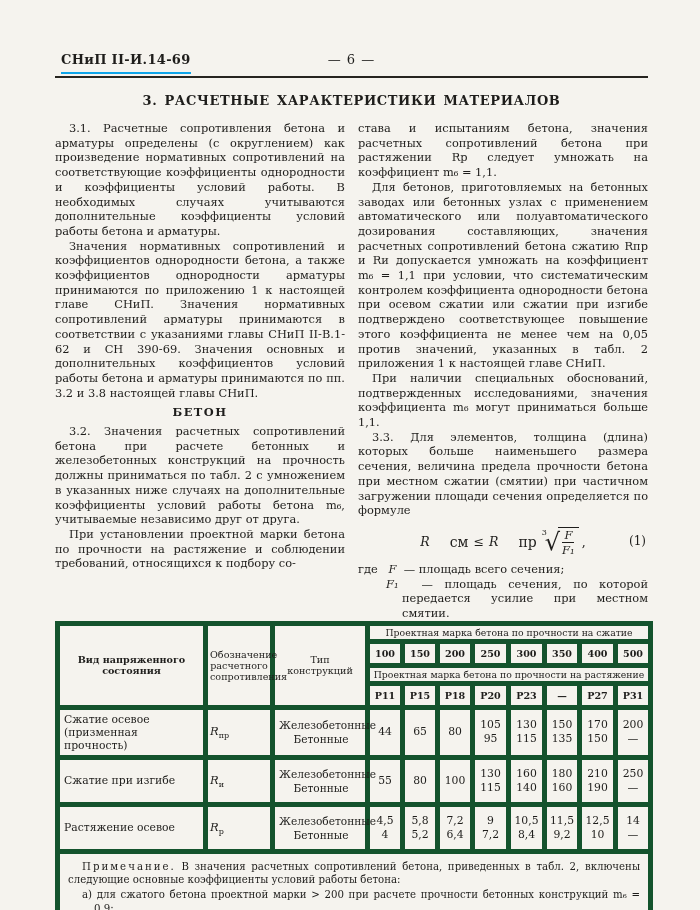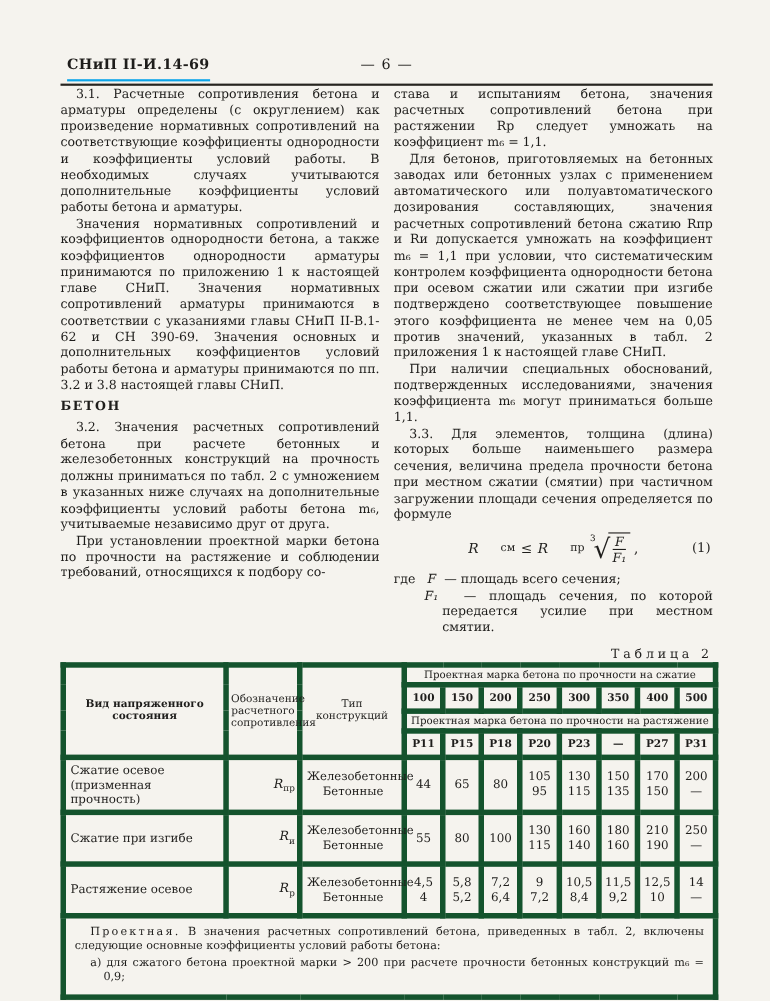--- a/index.html
+++ b/index.html
@@ -21,28 +21,28 @@
 
   
   .section-title{text-align:center;font-weight:bold;font-size:13px;letter-spacing:.6px;
                  margin:15px 0 13px;word-spacing:2px;}
 
   
   .columns{display:flex;gap:13px;}
   .col{width:290px;font-size:11.4px;line-height:14.7px;text-align:justify;}
   .col p{margin:0;text-indent:14px;}
   .col p.noindent{text-indent:0;}
-  .beton-heading{text-align:left;font-weight:bold;font-size:11.4px;letter-spacing:1.5px;
+  .beton-heading{text-align:center;font-weight:bold;font-size:11.4px;letter-spacing:1.5px;
                  margin:5px 0 4px;}
 
   
   .formula-row{position:relative;margin:7px 0 3px;text-align:center;font-size:12.5px;height:34px;
                display:flex;align-items:center;justify-content:center;}
   .formula-row i{font-family:"DejaVu Serif",serif;}
-  .fsub{font-size:10px;vertical-align:-3px;font-style:normal;padding-left:20px;}
+  .fsub{font-size:14px;vertical-align:-3px;font-style:normal;padding-left:20px;}
   .rel{margin:0 5px;}
   .radical{display:inline-flex;align-items:center;margin-left:5px;}
   .root-idx{font-size:8px;vertical-align:8px;position:relative;top:-9px;margin-right:-2px;}
   .root-sign{font-size:24px;line-height:24px;font-weight:normal;}
   .frac{display:inline-flex;flex-direction:column;align-items:center;border-top:1.4px solid #1e1d1b;
         margin-left:-2px;padding:1px 4px 0 4px;font-style:italic;font-size:11.5px;line-height:12px;}
   .frac .num{border-bottom:1px solid #1e1d1b;padding:0 2px 1px;}
   .frac .den{padding-top:1px;}
   .eq-comma{margin-left:3px;}
   .eq-num{position:absolute;right:2px;top:9px;font-size:12px;}
@@ -58,41 +58,42 @@
   table{border-collapse:collapse;table-layout:fixed;width:593px;}
   th,td{border:5px solid #14532d;padding:1px 2px;}
   table{border:1.6px solid #2a2823;}
   th{font-weight:normal;font-size:9.2px;line-height:11px;text-align:center;vertical-align:middle;}
   th.span-head{font-size:9.3px;}
   th.grade{font-size:9.6px;font-weight:bold;height:17px;}
   th.c-state,th.c-sym,th.c-type{font-size:9.6px;}
   th.c-state{font-weight:bold;}
   td{font-size:10.8px;vertical-align:middle;}
   td.state{text-align:left;padding:3px 4px;line-height:13px;height:36px;}
-  td.sym{text-align:right;font-style:italic;font-size:11.5px;}
+  td.sym{text-align:left;font-style:italic;font-size:11.5px;}
   td.sym sub{font-size:8px;font-style:normal;}
   td.type{text-align:center;padding-left:4px;font-size:10.6px;line-height:14px;}
   td.val{text-align:center;line-height:14px;}
   td.val div:empty{display:none;}
   td.note-cell{padding:6px 8px 8px;font-size:10.2px;line-height:13.6px;text-align:justify;vertical-align:top;}
   .note-para{text-indent:14px;margin-bottom:1px;}
   .note-label{letter-spacing:2px;}
   .note-item{padding-left:26px;text-indent:-12px;margin-top:1px;}
 </style>
 </head>
 <body>
 
 <div class="page">
   <div class="content">
 
     <div class="running-head">
       <span class="doc-code">СНиП II-И.14-69</span>
       <span class="page-num">— 6 —</span>
     </div>
 
+    <div class="section-title">3. РАСЧЕТНЫЕ ХАРАКТЕРИСТИКИ МАТЕРИАЛОВ</div>
 
     <div class="columns">
       <div class="col">
         <p>3.1. Расчетные сопротивления бетона и арматуры определены (с округлением) как произведение нормативных сопротивлений на соответствующие коэффициенты однородности и коэффициенты условий работы. В необходимых случаях учитываются дополнительные коэффициенты условий работы бетона и арматуры.</p>
         <p>Значения нормативных сопротивлений и коэффициентов однородности бетона, а также коэффициентов однородности арматуры принимаются по приложению 1 к настоящей главе СНиП. Значения нормативных сопротивлений арматуры принимаются в соответствии с указаниями главы СНиП II-В.1-62 и СН 390-69. Значения основных и дополнительных коэффициентов условий работы бетона и арматуры принимаются по пп. 3.2 и 3.8 настоящей главы СНиП.</p>
         <div class="beton-heading">БЕТОН</div>
         <p>3.2. Значения расчетных сопротивлений бетона при расчете бетонных и железобетонных конструкций на прочность должны приниматься по табл. 2 с умножением в указанных ниже случаях на дополнительные коэффициенты условий работы бетона m₆, учитываемые независимо друг от друга.</p>
         <p>При установлении проектной марки бетона по прочности на растяжение и соблюдении требований, относящихся к подбору со-</p>
       </div>
 
@@ -123,21 +124,20 @@
         <div class="where-line1">
           <span>где</span>&nbsp;&nbsp;
           <span class="where-sym">F</span>&nbsp;
           <span>— площадь всего сечения;</span>
         </div>
         <div class="where-line2">
           <span class="where-sym">F₁</span>&nbsp;
           <span>— площадь сечения, по которой передается усилие при местном смятии.</span>
         </div>
 
-        <div class="table2-caption">Таблица 2</div>
       </div>
     </div>
 
 
     <table>
       <colgroup>
         <col style="width:148px">
           <col style="width:67px">
           <col style="width:95px">
         <col style="width:35px">
@@ -293,21 +293,21 @@
             </td>
         <td class="val">
               <div>14</div>
               <div>—</div>
             </td>
       </tr>
 
       <tr>
         <td colspan="11" class="note-cell">
           <div class="note-para">
-            <span class="note-label">Проектная.</span>
+            <span class="note-label">Примечание.</span>
             <span>В значения расчетных сопротивлений бетона, приведенных в табл. 2, включены следующие основные коэффициенты условий работы бетона:</span>
           </div>
           <div class="note-item">а) для сжатого бетона проектной марки &gt; 200 при расчете прочности бетонных конструкций m₆ = 0,9;</div>
 
         </td>
       </tr>
     </tbody>
       </table>
 
   </div>

